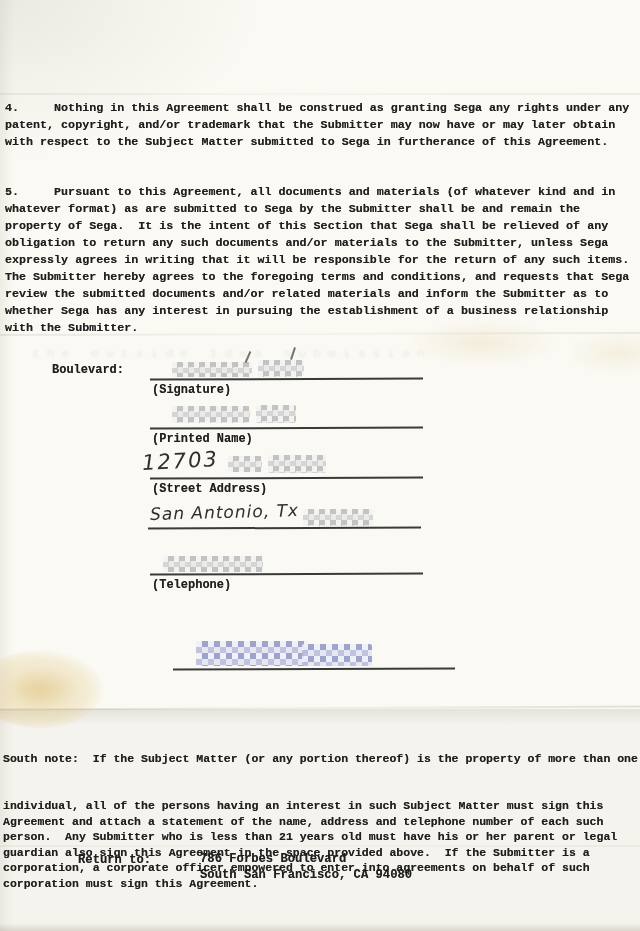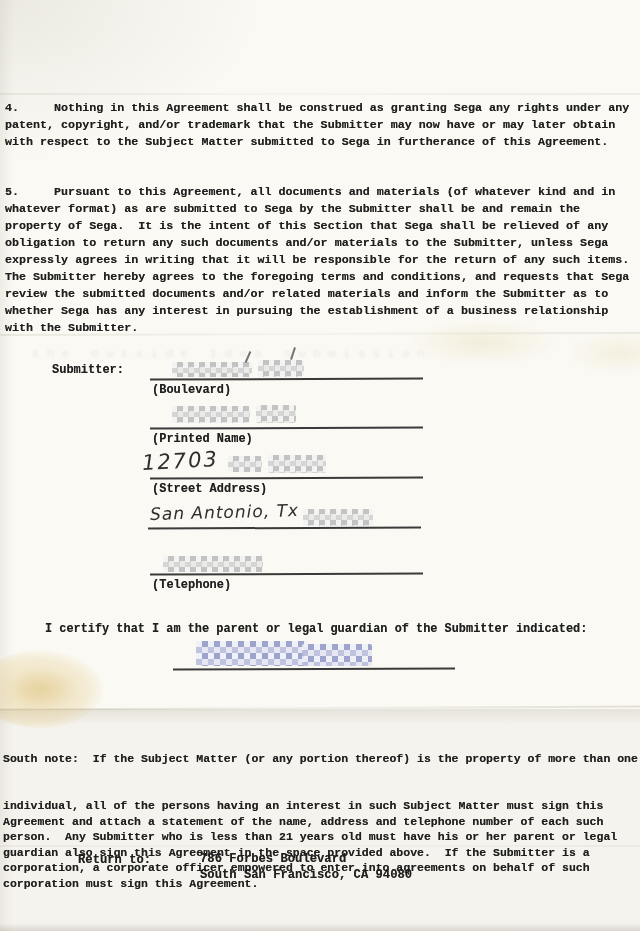--- a/index.html
+++ b/index.html
@@ -83,49 +83,48 @@
   <div class="stain stain-mid"></div>
   <div class="stain stain-right"></div>
   <div class="stain stain-left"></div>
   <div class="stain stain-left2"></div>
   <div class="ghost">the Outside Idea Submission</div>
 
   <div class="para" style="top:100px"><div class="tline">4.     Nothing in this Agreement shall be construed as granting Sega any rights under any</div><div class="tline">patent, copyright, and/or trademark that the Submitter may now have or may later obtain</div><div class="tline">with respect to the Subject Matter submitted to Sega in furtherance of this Agreement.</div></div>
   <div class="para" style="top:184px"><div class="tline">5.     Pursuant to this Agreement, all documents and materials (of whatever kind and in</div><div class="tline">whatever format) as are submitted to Sega by the Submitter shall be and remain the</div><div class="tline">property of Sega.  It is the intent of this Section that Sega shall be relieved of any</div><div class="tline">obligation to return any such documents and/or materials to the Submitter, unless Sega</div><div class="tline">expressly agrees in writing that it will be responsible for the return of any such items.</div></div>
   <div class="para" style="top:269px"><div class="tline">The Submitter hereby agrees to the foregoing terms and conditions, and requests that Sega</div><div class="tline">review the submitted documents and/or related materials and inform the Submitter as to</div><div class="tline">whether Sega has any interest in pursuing the establishment of a business relationship</div><div class="tline">with the Submitter.</div></div>
 
-  <div class="label-sm" style="left:52px;top:363px">Submitter:</div>
+  <div class="label-sm" style="left:52px;top:363px">Boulevard:</div>
 
   <div class="px" style="left:172px;top:362px;width:80px;height:15px"></div>
   <div class="px" style="left:258px;top:360px;width:46px;height:17px"></div>
   <div class="stroke" style="left:247px;top:351px;height:12px;transform:rotate(24deg)"></div>
   <div class="stroke" style="left:292px;top:347px;height:13px;transform:rotate(18deg)"></div>
   <div class="fline" style="top:378px"></div>
-  <div class="label-sm" style="left:152px;top:383px">(Boulevard)</div>
+  <div class="label-sm" style="left:152px;top:383px">(Signature)</div>
 
   <div class="px" style="left:172px;top:406px;width:78px;height:17px"></div>
   <div class="px" style="left:256px;top:405px;width:40px;height:18px"></div>
   <div class="fline" style="top:427px"></div>
   <div class="label-sm" style="left:152px;top:432px">(Printed Name)</div>
 
   <div class="handwrite hw-street">12703</div>
   <div class="px" style="left:228px;top:456px;width:34px;height:16px"></div>
   <div class="px" style="left:268px;top:455px;width:58px;height:18px"></div>
   <div class="fline" style="top:477px"></div>
   <div class="label-sm" style="left:152px;top:482px">(Street Address)</div>
 
   <div class="handwrite hw-city">San Antonio, Tx</div>
   <div class="px" style="left:303px;top:509px;width:70px;height:17px"></div>
   <div class="fline" style="top:527px;left:148px"></div>
 
   <div class="px" style="left:163px;top:556px;width:100px;height:16px"></div>
   <div class="fline" style="top:573px"></div>
   <div class="label-sm" style="left:152px;top:578px">(Telephone)</div>
 
-  <div class="label-sm" style="left:45px;top:622px;font-size:11.9px">I certify that I am the parent or legal guardian of the Submitter indicated:</div>
   <div class="px blue" style="left:196px;top:641px;width:112px;height:25px"></div>
   <div class="px blue" style="left:302px;top:644px;width:70px;height:22px"></div>
   <div class="fline parent" style="top:668px"></div>
 
   <div class="note">
     <div class="tline"><b>South note:</b><span>  If the Subject Matter (or any portion thereof) is the property of more than one</span></div>
     <div><div class="tline">individual, all of the persons having an interest in such Subject Matter must sign this</div><div class="tline">Agreement and attach a statement of the name, address and telephone number of each such</div><div class="tline">person.  Any Submitter who is less than 21 years old must have his or her parent or legal</div><div class="tline">guardian also sign this Agreement in the space provided above.  If the Submitter is a</div><div class="tline">corporation, a corporate officer empowered to enter into agreements on behalf of such</div><div class="tline">corporation must sign this Agreement.</div></div>
   </div>
 
   <div class="return-label">Return to:</div>

